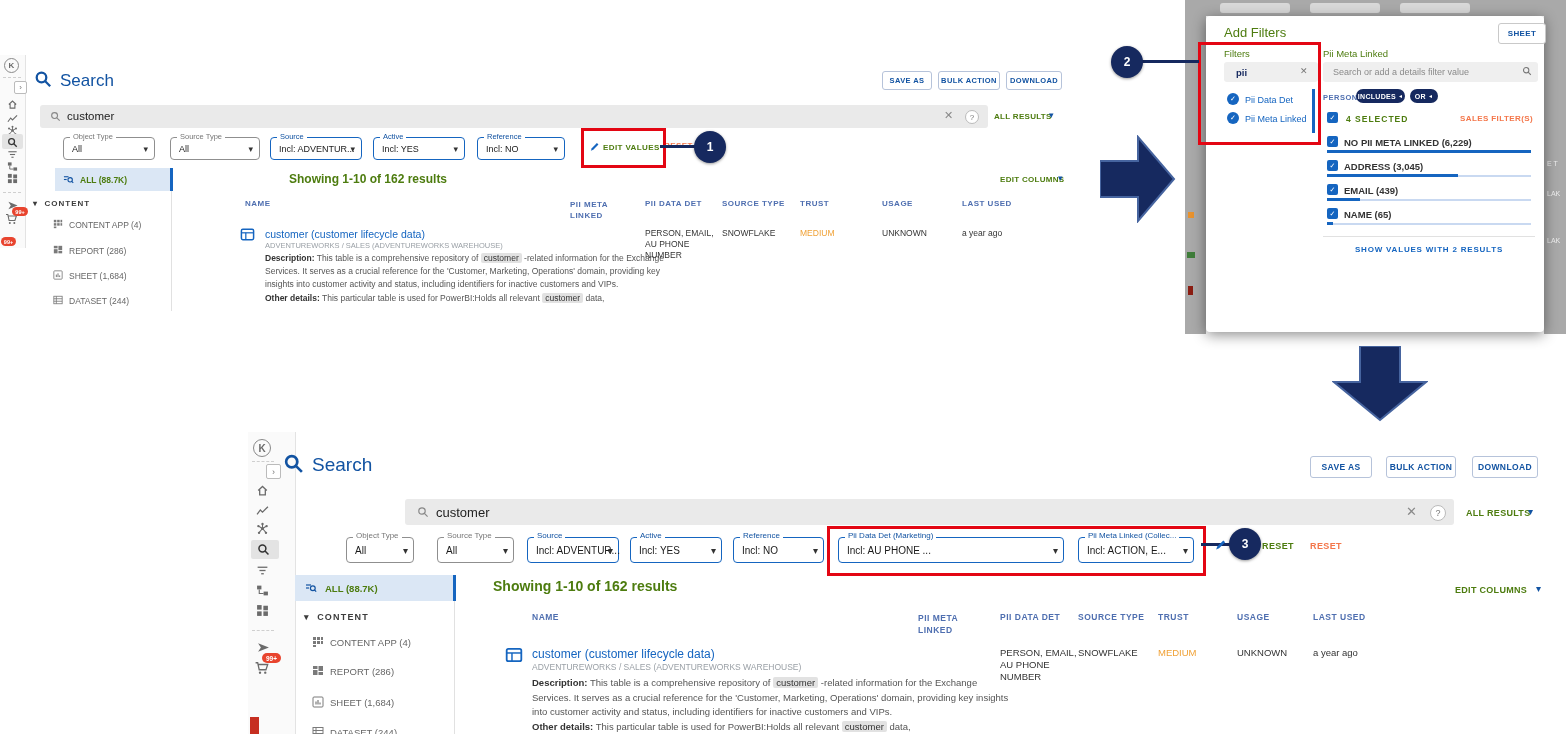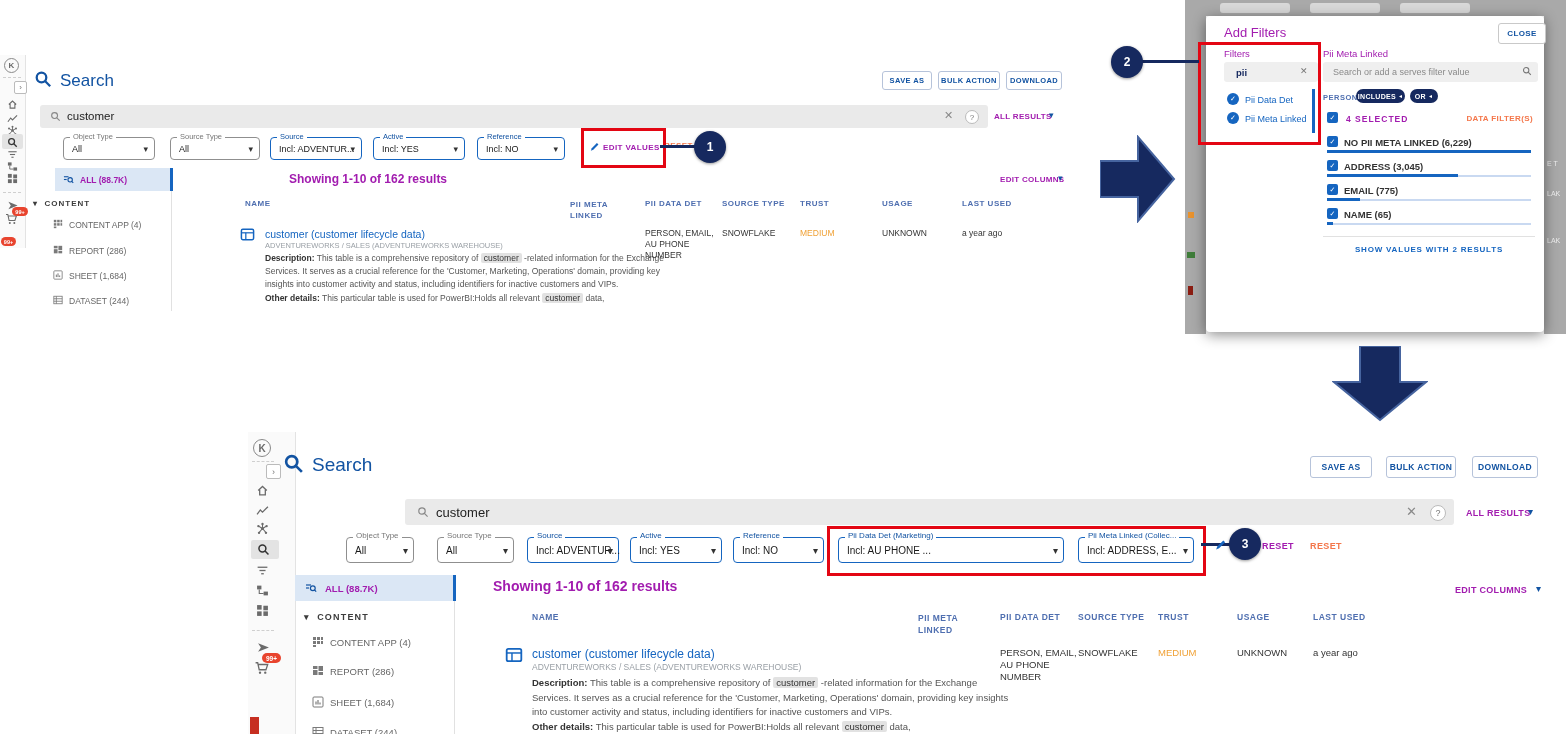--- a/index.html
+++ b/index.html
@@ -20,21 +20,21 @@
        font-weight:bold;letter-spacing:.4px;display:flex;align-items:center;justify-content:center;cursor:pointer}
   .ttl{position:absolute;color:#1253a2;font-weight:500}
   .sbar{position:absolute;background:#eaeaea;border-radius:3px}
   .chip{position:absolute;background:#fff;border:1px solid #8f8f8f;border-radius:4px;display:flex;align-items:center}
   .chip .lbl{position:absolute;background:#fff;padding:0 3px;color:#777;white-space:nowrap;line-height:1}
   .chip.on{border-color:#1565c0}
   .chip.on .lbl{color:#1253a2}
   .chip .val{padding-left:8px;white-space:nowrap;color:#1a1a1a}
   .chip .car{position:absolute;color:#333}
   .car{color:#333}
-  .blue{color:#a21caf}
+  .blue{color:#4d7c0f}
   .lnk{color:#1565c0}
   .colh{position:absolute;color:#4f6fb0;font-weight:bold;letter-spacing:.5px}
   .facet{position:absolute;color:#666;white-space:nowrap}
   .facetsel{position:absolute;background:#dbe7f5;display:flex;align-items:center}
   .vbar{position:absolute;background:#1565c0}
   .vdiv{position:absolute;background:#e1e1e1}
   .redbox{position:absolute;border:3px solid #e30613;z-index:40;background:transparent}
   .ncirc{position:absolute;background:#16295f;border-radius:50%;color:#fff;font-weight:bold;z-index:42;
          display:flex;align-items:center;justify-content:center;box-shadow:0 1px 3px rgba(0,0,0,.4)}
   .nline{position:absolute;background:#16295f;z-index:41}
@@ -324,68 +324,68 @@
   <div class="ghost" style="left:1400px;top:3px;width:70px;height:10px"></div>
   <div class="abs" style="left:1188px;top:212px;width:6px;height:6px;background:#e8922e;z-index:11"></div>
   <div class="abs" style="left:1187px;top:252px;width:8px;height:6px;background:#3f7d3a;z-index:11"></div>
   <div class="abs" style="left:1188px;top:286px;width:5px;height:9px;background:#8b1d12;z-index:11"></div>
   <div class="frag" style="left:1547px;top:160px">E T</div>
   <div class="frag" style="left:1547px;top:190px">LAK</div>
   <div class="frag" style="left:1547px;top:237px">LAK</div>
 
   <div class="modal" style="left:1206px;top:16px;width:338px;height:316px"></div>
   <div class="abs blue" style="left:1224px;top:25px;font-size:13px;font-weight:500;z-index:21">Add Filters</div>
-  <div class="btn" style="left:1498px;top:23px;width:46px;height:19px;font-size:8px;border-color:#c9c9c9;z-index:21">CLOSE</div>
+  <div class="btn" style="left:1498px;top:23px;width:46px;height:19px;font-size:8px;border-color:#c9c9c9;z-index:21">SHEET</div>
 
   <div class="abs blue" style="left:1224px;top:48px;font-size:9.5px;z-index:21">Filters</div>
   <div class="sbar" style="left:1224px;top:62px;width:94px;height:20px;background:#efefef;z-index:21"></div>
   <div class="abs" style="left:1236px;top:67px;font-size:9.5px;font-weight:bold;color:#16295f;z-index:22">pii</div>
   <div class="abs" style="left:1300px;top:66px;font-size:9px;color:#777;z-index:22">✕</div>
   <div class="ccirc" style="left:1227px;top:93px;width:12px;height:12px;font-size:7px;z-index:21">✓</div>
   <div class="abs lnk" style="left:1245px;top:95px;font-size:9px;z-index:21">Pii Data Det</div>
   <div class="ccirc" style="left:1227px;top:112px;width:12px;height:12px;font-size:7px;z-index:21">✓</div>
   <div class="abs lnk" style="left:1245px;top:114px;font-size:9px;z-index:21">Pii Meta Linked</div>
   <div class="vbar" style="left:1312px;top:89px;width:3px;height:44px;z-index:21"></div>
   <div class="redbox" style="left:1198px;top:42px;width:117px;height:97px"></div>
 
   <div class="abs blue" style="left:1323px;top:48px;font-size:9.5px;z-index:21">Pii Meta Linked</div>
   <div class="sbar" style="left:1323px;top:62px;width:215px;height:20px;background:#efefef;z-index:21"></div>
-  <div class="abs" style="left:1333px;top:67px;font-size:9px;color:#8a8a8a;z-index:22">Search or add a serves filter value</div>
+  <div class="abs" style="left:1333px;top:67px;font-size:9px;color:#8a8a8a;z-index:22">Search or add a details filter value</div>
   <div class="ric" style="left:1522px;top:66px;z-index:22">
       <svg width="10" height="10" viewBox="0 0 12 12">
         <circle cx="5" cy="5" r="3.2" fill="none" stroke="#777" stroke-width="1.3"></circle>
         <line x1="7.4" y1="7.4" x2="10.6" y2="10.6" stroke="#777" stroke-width="1.3"></line>
       </svg>
     </div>
   <div class="colh" style="left:1323px;top:93px;font-size:7.5px;z-index:21">PERSON:</div>
   <div class="pill" style="left:1356px;top:89px;width:49px;height:14px;font-size:7px;z-index:21">
       <span>INCLUDES</span>
       <span style="font-size:5px">◄</span>
     </div>
   <div class="pill" style="left:1410px;top:89px;width:28px;height:14px;font-size:7px;z-index:21">
       <span>OR</span>
       <span style="font-size:5px">◄</span>
     </div>
 
   <div class="cbx" style="left:1327px;top:112px;width:11px;height:11px;font-size:7px;z-index:21">✓</div>
   <div class="abs blue" style="left:1346px;top:114px;font-size:8.5px;font-weight:bold;letter-spacing:1px;z-index:21">4 SELECTED</div>
-  <div class="reset" style="left:1443px;top:114px;width:90px;font-size:8px;text-align:right;z-index:21">DATA FILTER(S)</div>
+  <div class="reset" style="left:1443px;top:114px;width:90px;font-size:8px;text-align:right;z-index:21">SALES FILTER(S)</div>
 
   <div class="cbx" style="left:1327px;top:136px;width:11px;height:11px;font-size:7px;z-index:21">✓</div>
   <div class="abs" style="left:1344px;top:137px;font-size:9.5px;font-weight:600;color:#333;z-index:21">NO PII META LINKED (6,229)</div>
   <div class="track" style="left:1327px;top:151px;width:204px;z-index:21"></div>
   <div class="fillb" style="left: 1327px; top: 150px; z-index: 22; width: 204px;"></div>
 
   <div class="cbx" style="left:1327px;top:160px;width:11px;height:11px;font-size:7px;z-index:21">✓</div>
   <div class="abs" style="left:1344px;top:161px;font-size:9.5px;font-weight:600;color:#333;z-index:21">ADDRESS (3,045)</div>
   <div class="track" style="left:1327px;top:175px;width:204px;z-index:21"></div>
   <div class="fillb" style="left: 1327px; top: 174px; max-width: 204px; z-index: 22; width: 130.56px;"></div>
 
   <div class="cbx" style="left:1327px;top:184px;width:11px;height:11px;font-size:7px;z-index:21">✓</div>
-  <div class="abs" style="left:1344px;top:185px;font-size:9.5px;font-weight:600;color:#333;z-index:21">EMAIL (775)</div>
+  <div class="abs" style="left:1344px;top:185px;font-size:9.5px;font-weight:600;color:#333;z-index:21">EMAIL (439)</div>
   <div class="track" style="left:1327px;top:199px;width:204px;z-index:21"></div>
   <div class="fillb" style="left: 1327px; top: 198px; max-width: 204px; z-index: 22; width: 32.64px;"></div>
 
   <div class="cbx" style="left:1327px;top:208px;width:11px;height:11px;font-size:7px;z-index:21">✓</div>
   <div class="abs" style="left:1344px;top:209px;font-size:9.5px;font-weight:600;color:#333;z-index:21">NAME (65)</div>
   <div class="track" style="left:1327px;top:223px;width:204px;z-index:21"></div>
   <div class="fillb" style="left: 1327px; top: 222px; max-width: 204px; z-index: 22; width: 6.12px;"></div>
 
   <div class="vdiv" style="left:1323px;top:236px;width:212px;height:1px;z-index:21"></div>
   <div class="abs lnk" style="left:1323px;top:245px;width:212px;text-align:center;font-size:8px;font-weight:bold;letter-spacing:.8px;z-index:21">SHOW VALUES WITH 2 RESULTS</div>
@@ -524,21 +524,21 @@
     <span class="val">Incl: NO</span>
     <span class="car" style="right:5px;font-size:10px">▾</span>
   </div>
   <div class="chip on" style="left:838px;top:537px;width:224px;height:24px;font-size:10px">
     <span class="lbl" style="top:-6px;left:6px;font-size:8px">Pii Data Det (Marketing)</span>
     <span class="val">Incl: AU PHONE ...</span>
     <span class="car" style="right:5px;font-size:10px">▾</span>
   </div>
   <div class="chip on" style="left:1078px;top:537px;width:114px;height:24px;font-size:10px">
     <span class="lbl" style="top:-6px;left:6px;font-size:8px">Pii Meta Linked (Collec...</span>
-    <span class="val" style="overflow:hidden;max-width:92px">Incl: ADDRESS, E...</span>
+    <span class="val" style="overflow:hidden;max-width:92px">Incl: ACTION, E...</span>
     <span class="car" style="right:5px;font-size:10px">▾</span>
   </div>
 
   <div class="redbox" style="left:827px;top:526px;width:373px;height:44px"></div>
   <div class="nline" style="left:1201px;top:543px;width:30px;height:3px"></div>
   <div class="ric" style="left:1214px;top:538px;z-index:43">
       <svg width="13" height="13" viewBox="0 0 12 12">
         <path d="M2 10.5 L3 7.8 L8.6 2.2 L10.3 3.9 L4.7 9.5 Z" fill="#1565c0"></path>
       </svg>
     </div>

